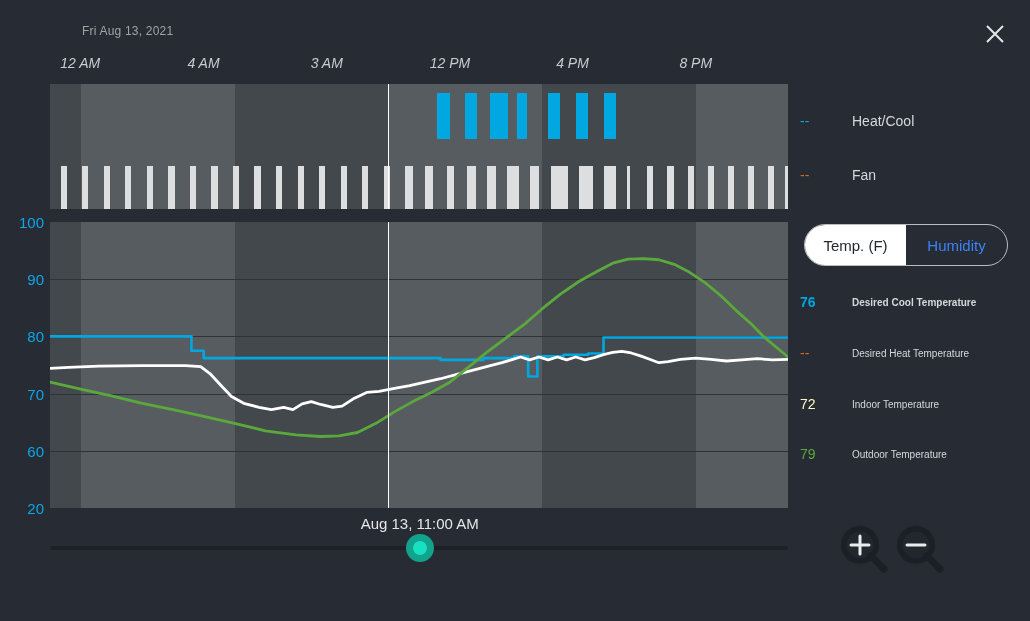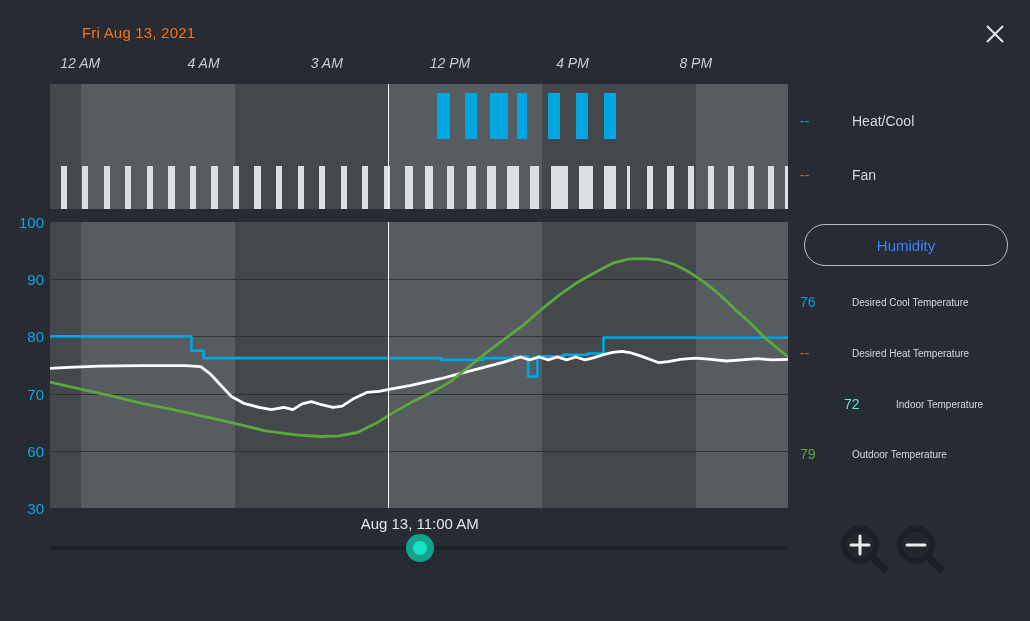--- a/index.html
+++ b/index.html
@@ -7,21 +7,21 @@
     width: 1030px; height: 621px;
     background: #272B33;
     font-family: "Liberation Sans", sans-serif;
     overflow: hidden;
   }
   #app { position: relative; width: 1030px; height: 621px; background: #272B33; }
 
   
   .date-label {
     position: absolute; left: 82px; top: 24px;
-    font-size: 15px; color: #f97316; letter-spacing: .2px;
+    font-size: 12px; color: #a3a3a3; letter-spacing: .2px;
   }
   .close-btn {
     position: absolute; right: 18px; top: 17px;
     width: 34px; height: 34px; cursor: pointer;
   }
   .close-btn svg { display: block; }
 
   
   .time-axis { position: absolute; left: 50px; top: 55px; width: 738px; height: 22px; }
   .time-tick {
@@ -55,21 +55,21 @@
   .equip-item { position: absolute; left: 0; display: flex; align-items: flex-start; }
   .equip-item .val {
     width: 52px; font-size: 14px; line-height: 18px; flex: 0 0 52px;
   }
   .equip-item .lbl {
     font-size: 14px; line-height: 18px; color: #D5D8DB;
   }
   .val.dash-cyan   { color: #00A7E1; }
   .val.dash-orange { color: #D2691E; }
   .val.cyan  { color: #00A7E1; }
-  .val.white { color: #5eead4; margin-left: 44px; }
+  .val.white { color: #fef9c3; }
   .val.green { color: #5BA83C; }
 
   
   .chart-wrap {
     position: absolute; left: 50px; top: 222px;
     width: 738px; height: 286px; overflow: hidden;
   }
   .gridline {
     position: absolute; left: 0; width: 100%; height: 1px;
     background: #2F3338;
@@ -226,21 +226,21 @@
         <span class="lbl">Fan</span>
       </div>
     </div>
 
   <div class="y-axis">
       <div class="y-tick" style="top: 0px;">100</div>
       <div class="y-tick" style="top: 57.2px;">90</div>
       <div class="y-tick" style="top: 114.4px;">80</div>
       <div class="y-tick" style="top: 171.6px;">70</div>
       <div class="y-tick" style="top: 228.8px;">60</div>
-      <div class="y-tick" style="top: 286px;">30</div>
+      <div class="y-tick" style="top: 286px;">20</div>
     </div>
 
   <div class="chart-wrap">
       <div class="band light" style="left: 645.75px; width: 92.25px; height: 286px;"></div>
       <div class="band dark" style="left: 492px; width: 153.75px; height: 286px;"></div>
       <div class="band light" style="left: 338.25px; width: 153.75px; height: 286px;"></div>
       <div class="band dark" style="left: 184.5px; width: 153.75px; height: 286px;"></div>
       <div class="band light" style="left: 30.75px; width: 153.75px; height: 286px;"></div>
       <div class="band dark" style="left: 0px; width: 30.75px; height: 286px;"></div>
       <div class="gridline" style="top: 57.2px;"></div>
@@ -249,25 +249,26 @@
       <div class="gridline" style="top: 228.8px;"></div>
       <svg class="chart-svg" width="738" height="286">
         <path d="M0.00 114.40 L141.45 114.40 L141.45 114.40 L141.45 114.40 L141.45 128.70 L153.75 128.70 L153.75 128.70 L153.75 128.70 L153.75 136.14 L387.45 136.14 L387.45 136.14 L390.52 136.14 L390.52 137.85 L430.50 137.85 L430.50 137.85 L433.57 137.85 L433.57 136.14 L461.25 136.14 L461.25 136.14 L464.32 136.14 L464.32 134.42 L478.16 134.42 L478.16 134.42 L478.16 134.42 L478.16 154.44 L487.39 154.44 L487.39 154.44 L487.39 154.44 L487.39 134.42 L510.45 134.42 L510.45 134.42 L513.52 134.42 L513.52 132.70 L535.05 132.70 L535.05 132.70 L538.13 132.70 L538.13 131.56 L550.42 131.56 L550.42 131.56 L553.50 131.56 L553.50 115.54 L738.00 115.54 L738.00 115.54" fill="none" stroke="#00A7E1" stroke-width="2.6" stroke-linejoin="round" stroke-linecap="round"></path>
         <path d="M0.00 146.43 L18.45 145.29 L49.20 144.14 L92.25 143.57 L135.30 143.57 L150.68 144.72 L159.90 151.58 L172.20 164.74 L181.43 174.46 L193.72 181.32 L209.10 185.33 L221.40 187.62 L233.70 185.33 L242.93 187.62 L252.15 181.90 L261.38 179.61 L270.60 182.47 L282.90 185.33 L292.13 184.18 L304.43 176.18 L316.73 170.46 L329.02 169.31 L344.40 166.45 L359.77 163.59 L375.15 160.16 L390.52 156.73 L405.90 152.72 L421.27 148.72 L436.65 144.72 L452.02 140.71 L461.25 137.85 L470.48 134.99 L479.70 137.85 L488.93 134.99 L498.15 137.85 L507.38 134.99 L516.60 137.85 L525.83 134.99 L535.05 137.85 L544.27 135.56 L553.50 132.70 L562.73 130.42 L571.95 129.27 L581.17 130.99 L590.40 133.85 L599.63 137.28 L608.85 140.71 L618.08 139.57 L630.38 137.28 L645.75 136.14 L661.13 137.28 L676.50 139.00 L691.88 137.85 L707.25 136.71 L722.63 137.85 L738.00 137.28" fill="none" stroke="#FFFFFF" stroke-width="2.8" stroke-linejoin="round" stroke-linecap="round"></path>
         <path d="M0.00 160.16 L30.75 167.02 L61.50 173.89 L92.25 181.32 L123.00 187.62 L153.75 194.48 L184.50 201.34 L215.25 208.78 L246.00 212.78 L270.60 214.50 L289.05 213.93 L307.50 210.50 L325.95 201.34 L344.40 189.90 L362.85 179.61 L381.30 170.46 L399.75 160.16 L418.20 145.29 L436.65 130.42 L455.10 116.69 L473.55 102.96 L492.00 86.94 L510.45 72.07 L528.90 59.49 L547.35 49.19 L562.73 41.18 L578.10 37.18 L593.48 36.61 L608.85 37.75 L624.23 42.33 L639.60 50.34 L654.98 60.63 L670.35 73.22 L685.73 88.09 L701.10 101.82 L713.40 114.40 L725.70 124.70 L738.00 134.99" fill="none" stroke="#5BA83C" stroke-width="2.8" stroke-linejoin="round" stroke-linecap="round"></path>
       </svg>
       <div class="cursor-line" style="left: 338.25px;"></div>
     </div>
 
   <div class="toggle">
+    <div class="on">Temp. (F)</div>
     <div class="off">Humidity</div>
   </div>
 
   <div class="temp-legend">
-      <div class="temp-item" style="top: 6px;">
+      <div class="temp-item" style="top: 6px; font-weight: bold;">
         <span class="val cyan">76</span>
         <span class="lbl">Desired Cool Temperature</span>
       </div>
       <div class="temp-item" style="top: 57px;">
         <span class="val dash-orange">--</span>
         <span class="lbl">Desired Heat Temperature</span>
       </div>
       <div class="temp-item" style="top: 108px;">
         <span class="val white">72</span>
         <span class="lbl">Indoor Temperature</span>

